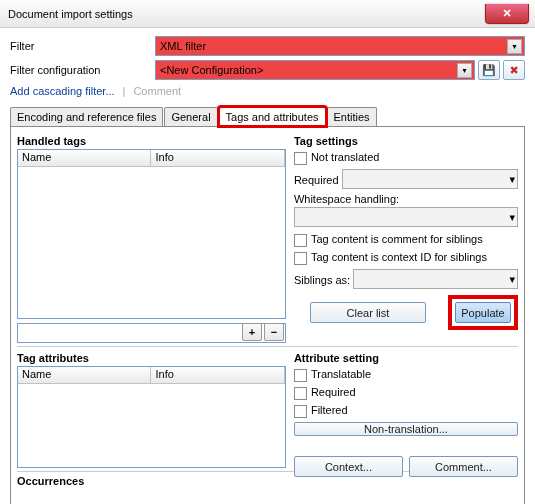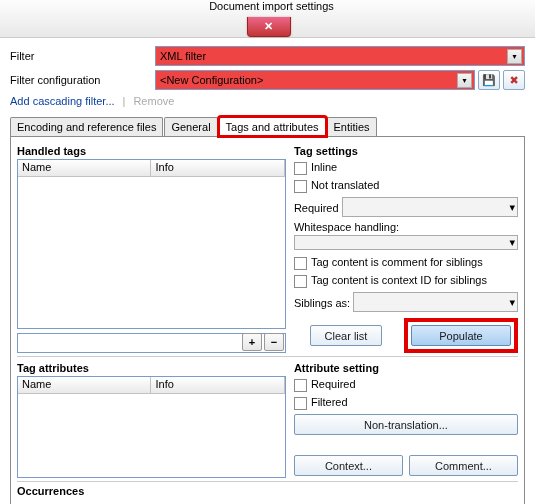--- a/index.html
+++ b/index.html
@@ -6,29 +6,28 @@
   body {
     margin: 0;
     font-family: "SimSun", "MS Sans Serif", sans-serif;
     font-size: 11px;
     background: #fff;
     width: 535px;
     height: 504px;
     overflow: hidden;
   }
   .titlebar {
-    height: 38px;
+    height: 28px;
     background: linear-gradient(to bottom, #fdfdfd, #e8e8e8);
     border-bottom: 1px solid #ccc;
     display: flex;
     align-items: center;
     justify-content: space-between;
     padding: 0 0 0 8px;
     position: relative;
-    flex-direction: column;
   }
   .close-btn {
     width: 44px; height: 20px;
     background: linear-gradient(to bottom, #e68, #c13535);
     border: 1px solid #a02020;
     border-top: none;
     border-radius: 0 0 4px 4px;
     color: #fff;
     display: flex; align-items: center; justify-content: center;
     margin-right: 6px;
@@ -210,21 +209,21 @@
       <span>💾</span>
     </div>
     <div class="icon-btn">
       <span style="color:#c03030">✖</span>
     </div>
   </div>
 
   <div class="link-row">
     <span class="link">Add cascading filter...</span>
     <span class="sep">|</span>
-    <span class="disabled-text">Remove</span>
+    <span class="disabled-text">Comment</span>
   </div>
 
   <div class="tabs">
     <div class="tab"><span>Encoding and reference files</span></div>
     <div class="tab"><span>General</span></div>
     <div class="tab active hl"><span>Tags and attributes</span></div>
     <div class="tab"><span>Entities</span></div>
   </div>
 
   <div class="tabpanel">
@@ -247,24 +246,20 @@
           <div class="pm-btn">
               <span>−</span>
             </div>
         </div>
       </div>
 
       <div class="right-col">
         <div class="section-title">Tag settings</div>
         <div class="ck-row">
             <div class="ck"></div>
-            <span class="field-label">Inline</span>
-          </div>
-        <div class="ck-row">
-            <div class="ck"></div>
             <span class="field-label">Not translated</span>
           </div>
         <div style="display:flex; align-items:center; gap:3px;">
           <span class="field-label">Required</span>
           <div class="small-combo" style="flex:1">
               <span>▾</span>
             </div>
         </div>
         <div class="field-label">Whitespace handling:</div>
         <div class="small-combo">
@@ -280,21 +275,21 @@
           </div>
         <div style="display:flex; align-items:center; gap:3px;">
           <span class="field-label">Siblings as:</span>
           <div class="small-combo" style="flex:1">
               <span>▾</span>
             </div>
         </div>
         <div style="display:flex; gap:22px; align-items:center; margin-top:2px;padding-left:16px;">
           <div class="btn" style="flex:1">Clear list</div>
           <span class="hl-red">
-            <div class="btn primary" style="width:100px;">Populate</div>
+            <div class="btn primary" style="width:56px;">Populate</div>
           </span>
         </div>
       </div>
     </div>
 
     <div class="divider"></div>
 
     <div class="panel-row" style="height:118px;">
       <div class="left-col">
         <div class="section-title">Tag attributes</div>
@@ -304,20 +299,24 @@
             <div>Info</div>
           </div>
           <div class="list-body"></div>
         </div>
       </div>
 
       <div class="right-col">
         <div class="section-title">Attribute setting</div>
         <div class="ck-row">
             <div class="ck"></div>
+            <span class="field-label">Translatable</span>
+          </div>
+        <div class="ck-row">
+            <div class="ck"></div>
             <span class="field-label">Required</span>
           </div>
         <div class="ck-row">
             <div class="ck"></div>
             <span class="field-label">Filtered</span>
           </div>
         <div class="btn" style="width:100%; margin-top:2px;">Non-translation...</div>
         <div class="btn-row">
           <div class="btn">Context...</div>
           <div class="btn">Comment...</div>

